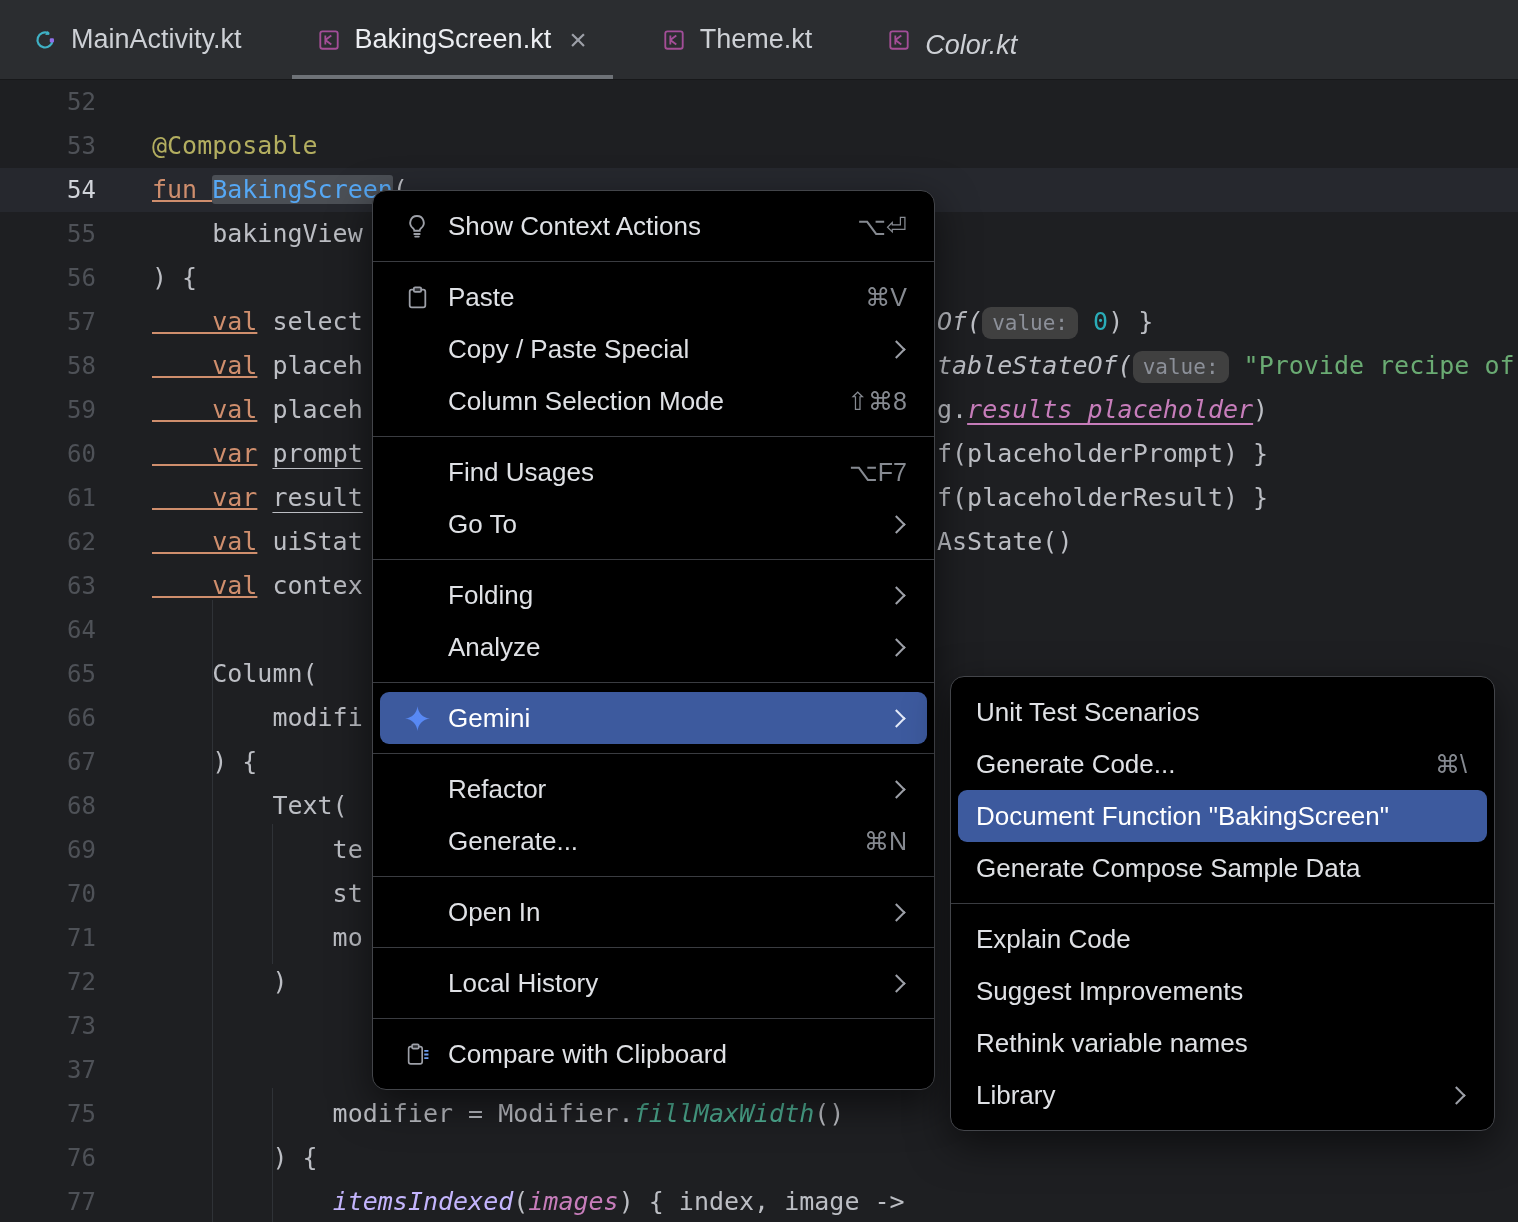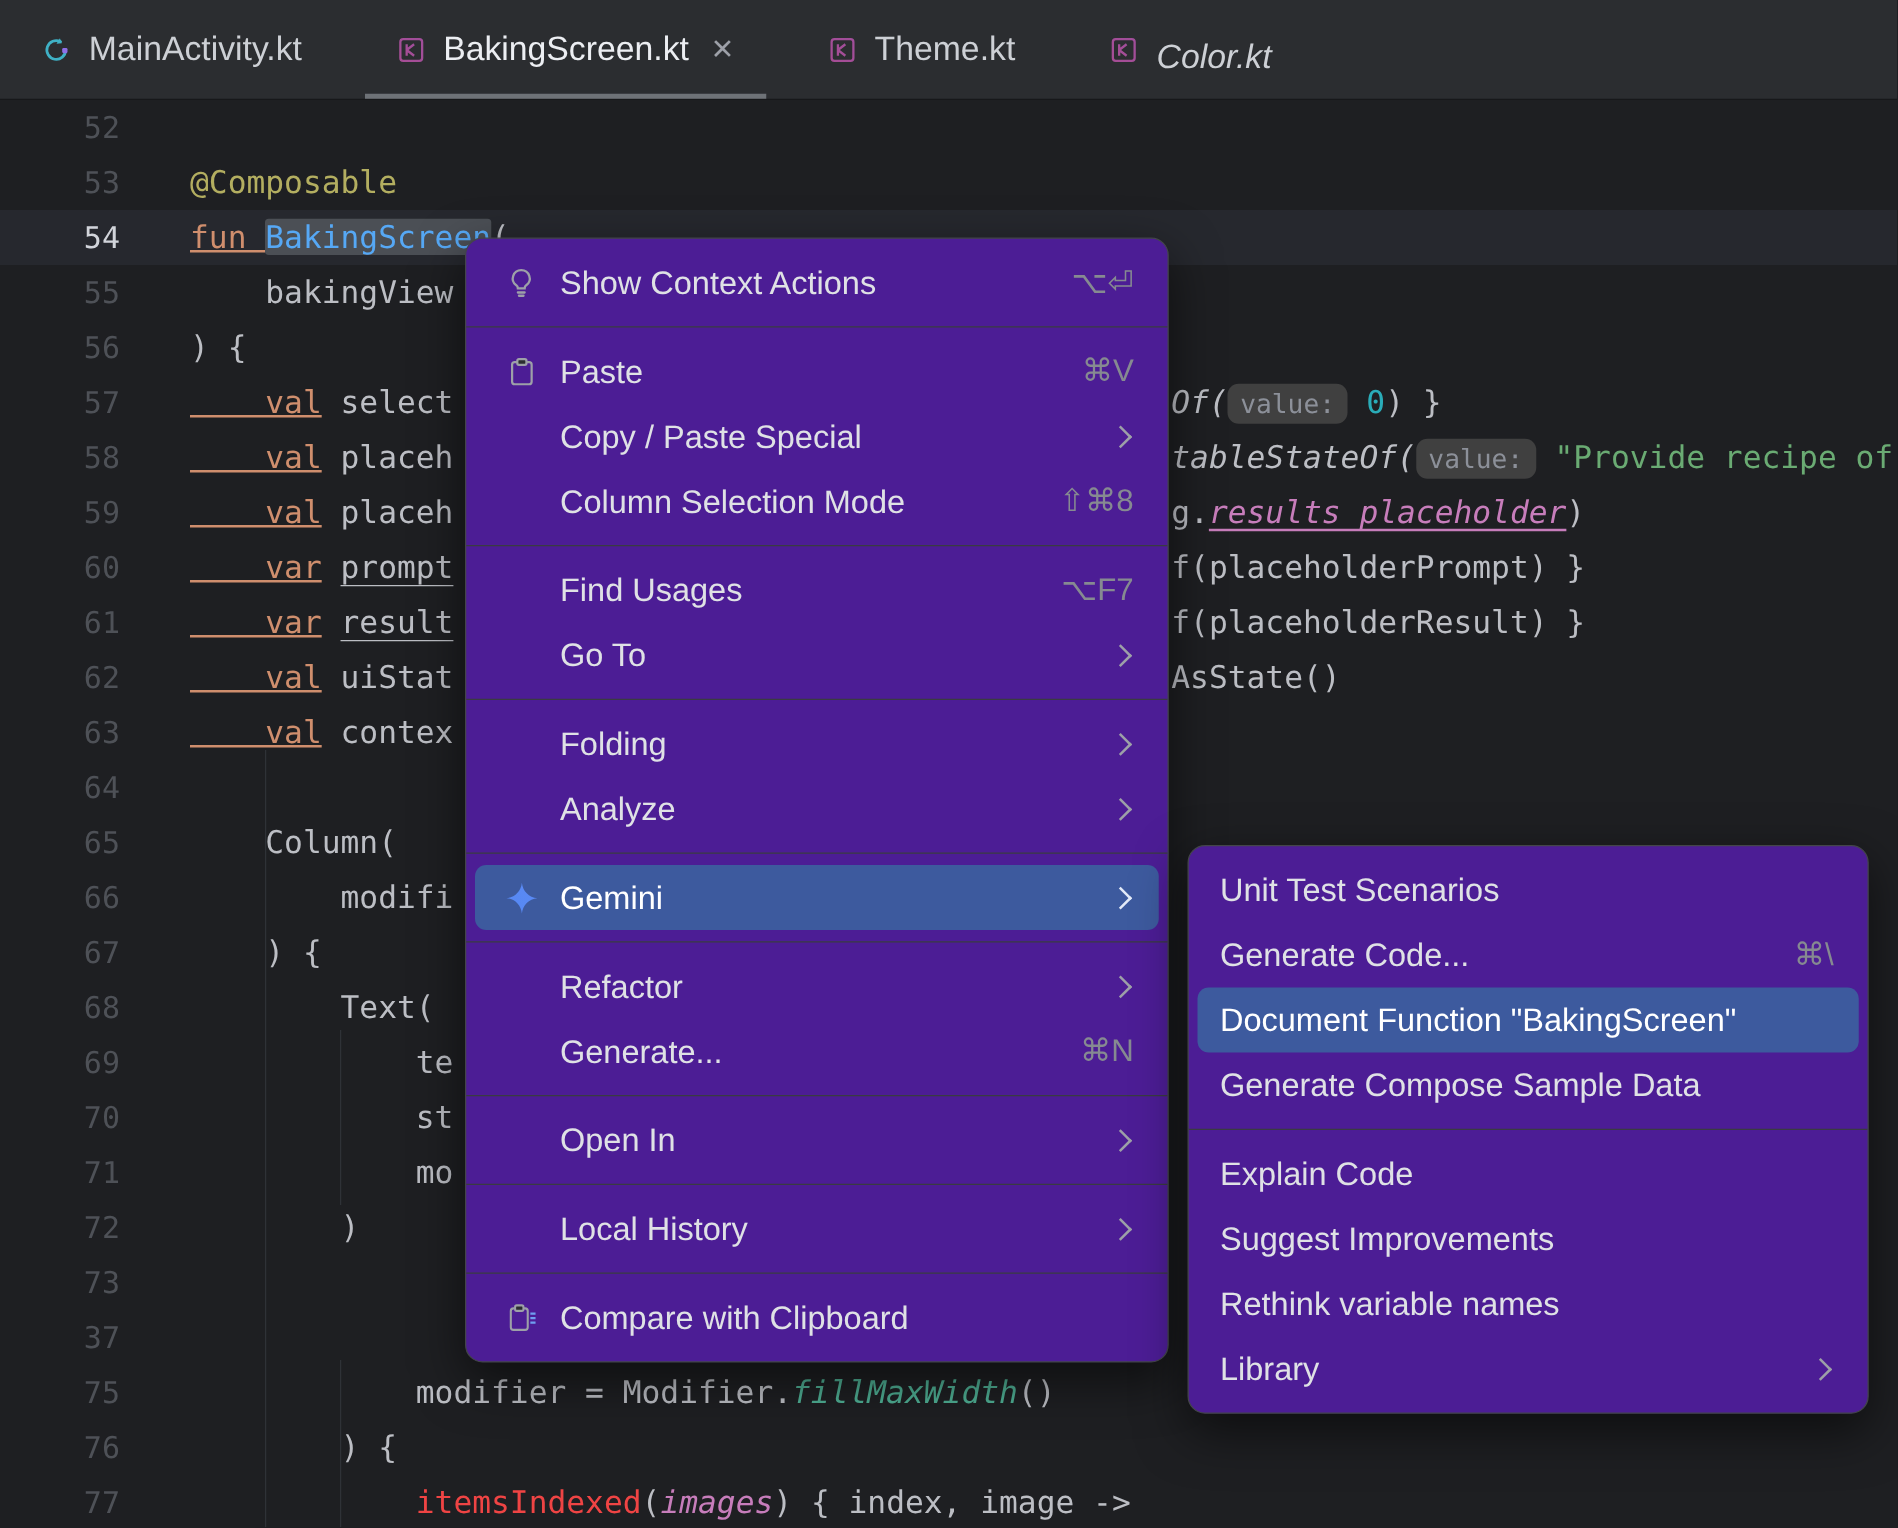--- a/index.html
+++ b/index.html
@@ -27,31 +27,31 @@
   .line.current .lnum{color:#d1d4da;}
   .lcode{position:absolute;left:152px;top:0;}
   .lright{position:absolute;top:0;}
   .c-kw{color:#cf8e6d;text-decoration:underline;}
   .c-fn{color:#56a8f5;}
   .c-ann{color:#b3ae60;}
   .c-str{color:#6aab73;}
   .c-num{color:#2aacb8;}
   .c-pl{color:#bcbec4;}
   .c-ital{color:#bcbec4;font-style:italic;}
-  .c-blueital{color:#ef4444;}
+  .c-blueital{color:#c4b5fd;font-style:italic;}
   .c-tealital{color:#4eae93;font-style:italic;}
   .c-purpleital{color:#c77dbb;font-style:italic;}
   .c-purpleitalu{color:#c77dbb;font-style:italic;text-decoration:underline;text-underline-offset:5px;}
   .c-occ{background:#4b4f55;border-radius:3px;}
   .c-under{text-decoration:underline;text-underline-offset:6px;text-decoration-thickness:1px;}
   .badge{display:inline-block;background:#404040;color:#8c9099;border-radius:9px;padding:0 10px;
          font-size:21px;line-height:32px;vertical-align:middle;}
 
   
-  .menu{position:absolute;background:#4c1d95;border:1px solid #43454a;border-radius:14px;
+  .menu{position:absolute;background:#000000;border:1px solid #43454a;border-radius:14px;
         box-shadow:0 14px 40px rgba(0,0,0,.55);padding:9px 0;z-index:10;box-sizing:border-box;}
   .mi{height:52px;display:flex;align-items:center;margin:0 7px;padding:0 20px;border-radius:9px;
       font-size:26px;color:#dfe1e5;cursor:default;}
   .mi .ic{width:34px;display:flex;justify-content:center;align-items:center;margin-right:14px;flex:none;}
   .menu.no-icons .mi{padding-left:18px;}
   .mi .lbl{flex:1;white-space:nowrap;}
   .mi .sc{color:#868a91;font-size:25px;margin-left:30px;white-space:nowrap;}
   .mi.hl{background:#3d5a9e;color:#ffffff;}
   .chev{width:11px;height:11px;border-right:2.4px solid #9da0a8;border-top:2.4px solid #9da0a8;
         transform:rotate(45deg);margin-left:30px;margin-right:4px;flex:none;}

